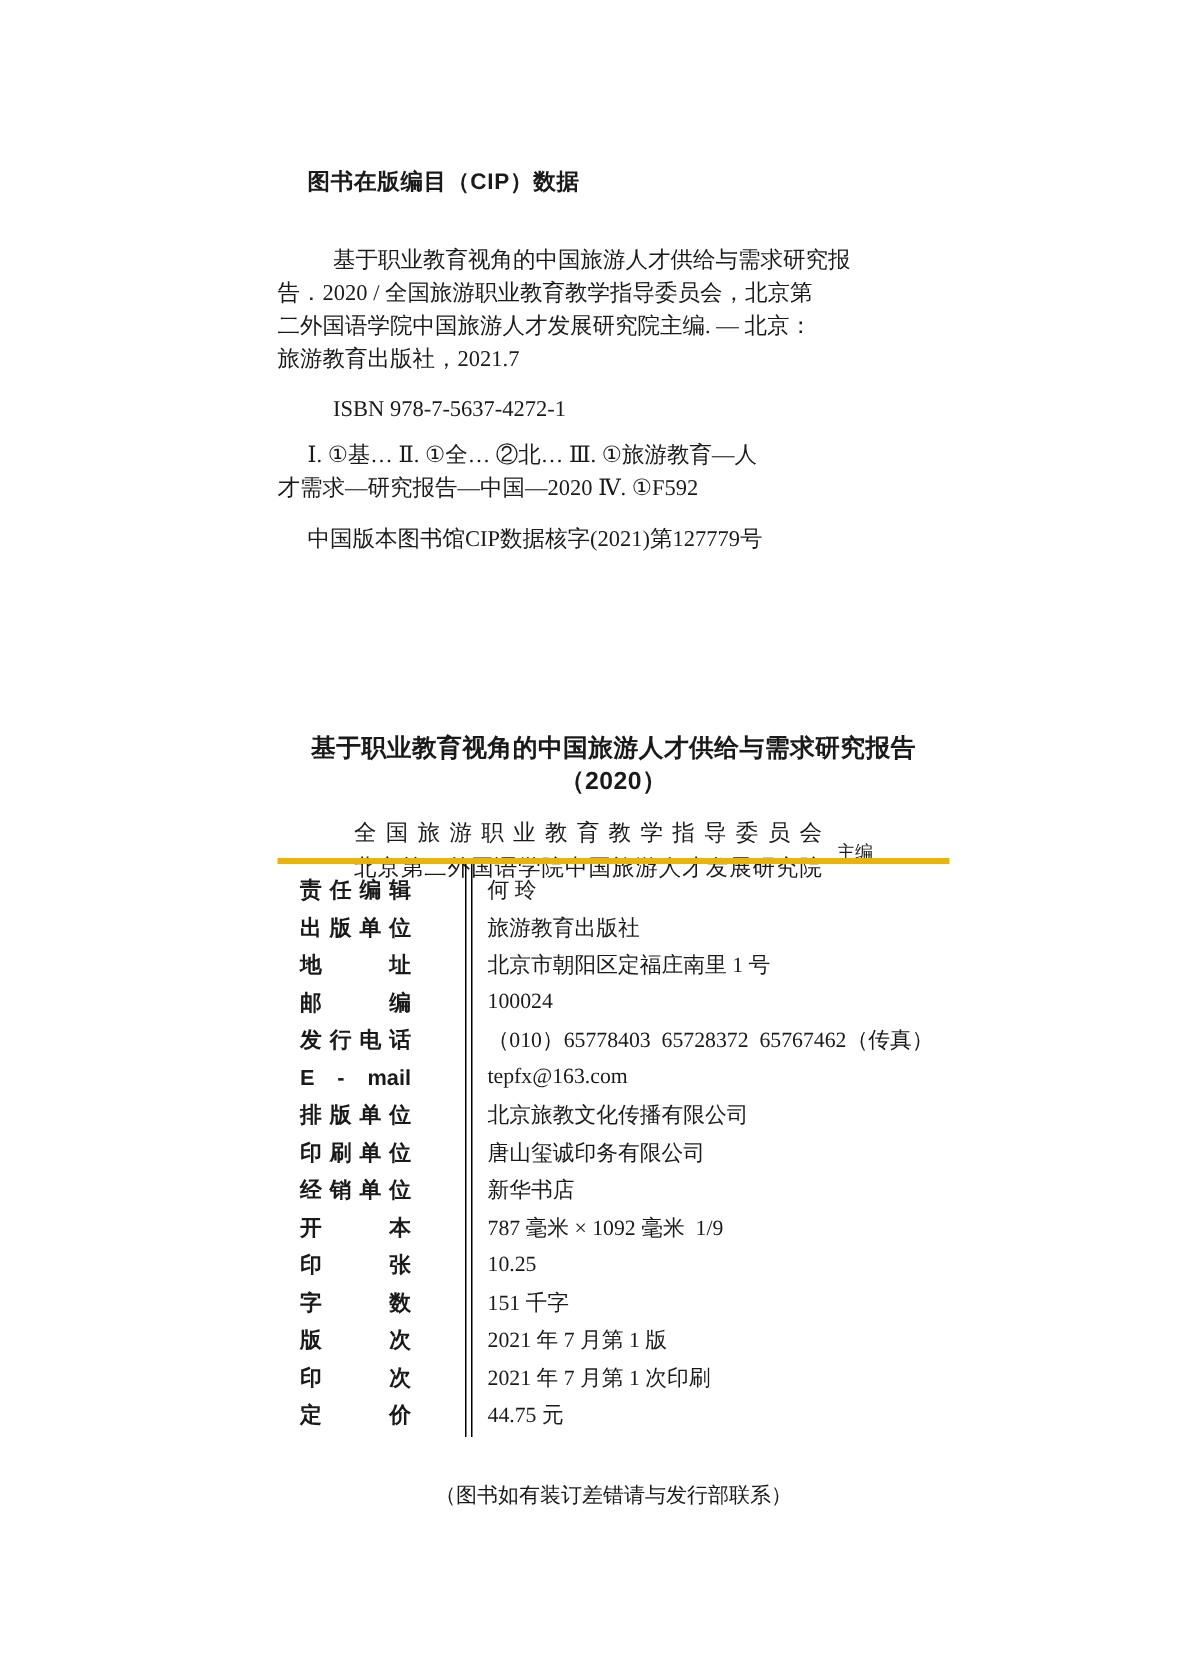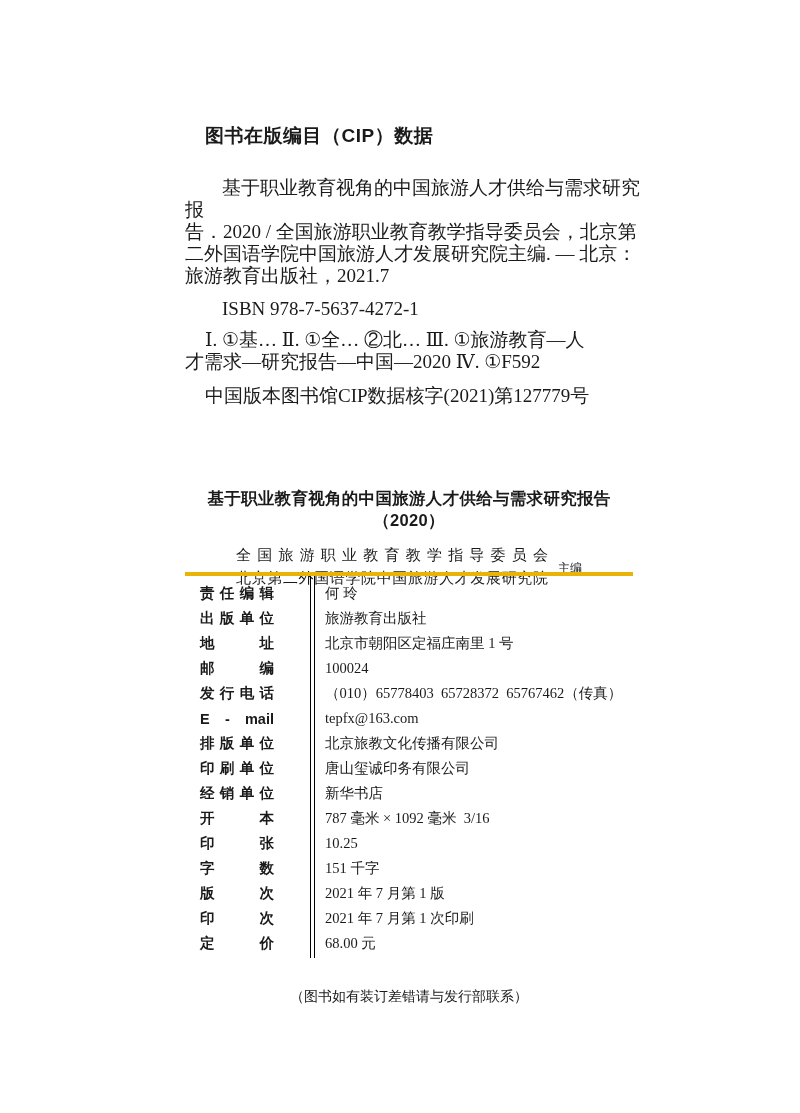--- a/index.html
+++ b/index.html
@@ -12,23 +12,23 @@
     background: #ffffff;
     color: #1a1a1a;
     font-family: "Liberation Serif", "DejaVu Serif", serif;
     overflow: hidden;
   }
 
   
   .cip {
     position: absolute;
     left: 185px;
-    top: 125px;
+    top: 111px;
     width: 460px;
-    font-size: 19px;
+    font-size: 15px;
     line-height: 22px;
   }
   .cip-heading {
     margin-left: 20px;
     margin-bottom: 30px;
     font-weight: 700;
     font-family: "Liberation Sans", "DejaVu Sans", sans-serif;
     letter-spacing: 0.5px;
   }
   .cip-para .line-indent-lg { text-indent: 37px; }
@@ -190,41 +190,41 @@
       <div class="crow">
         <span class="clabel">印刷单位</span>
         <span class="cvalue">唐山玺诚印务有限公司</span>
       </div>
       <div class="crow">
         <span class="clabel">经销单位</span>
         <span class="cvalue">新华书店</span>
       </div>
       <div class="crow">
         <span class="clabel">开 本</span>
-        <span class="cvalue">787 毫米 × 1092 毫米  3/16</span>
+        <span class="cvalue">787 毫米 × 1092 毫米  1/9</span>
       </div>
       <div class="crow">
         <span class="clabel">印 张</span>
         <span class="cvalue">10.25</span>
       </div>
       <div class="crow">
         <span class="clabel">字 数</span>
         <span class="cvalue">151 千字</span>
       </div>
       <div class="crow">
         <span class="clabel">版 次</span>
         <span class="cvalue">2021 年 7 月第 1 版</span>
       </div>
       <div class="crow">
         <span class="clabel">印 次</span>
         <span class="cvalue">2021 年 7 月第 1 次印刷</span>
       </div>
       <div class="crow">
         <span class="clabel">定 价</span>
-        <span class="cvalue">68.00 元</span>
+        <span class="cvalue">44.75 元</span>
       </div>
 
     </div>
   </div>
 
   <div class="footer-note">（图书如有装订差错请与发行部联系）</div>
 
 </div>
 
 </body></html>

